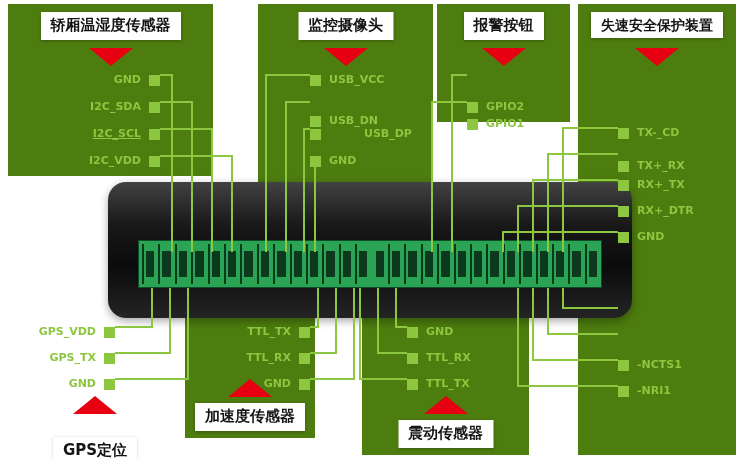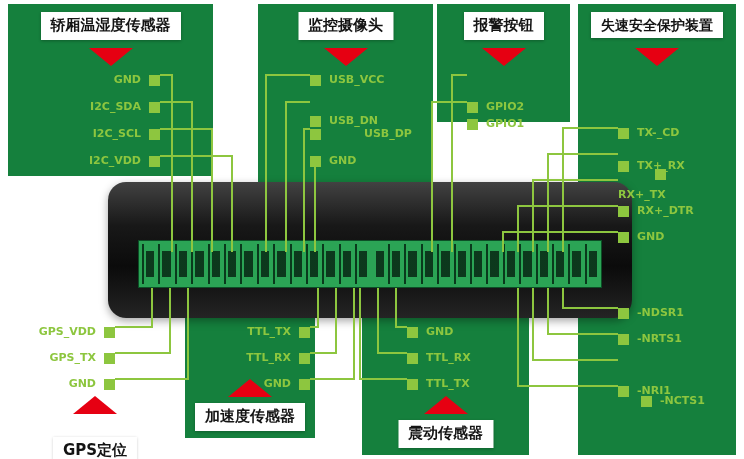--- a/index.html
+++ b/index.html
@@ -1,18 +1,18 @@
 <!DOCTYPE html>
 <html><head>
 <meta charset="utf-8">
 <style>
   html,body{margin:0;padding:0;background:#fff;}
   #canvas{position:relative;width:744px;height:459px;background:#fff;overflow:hidden;
           font-family:"DejaVu Sans","Liberation Sans",sans-serif;}
-  .panel{position:absolute;background:#15803d;z-index:2;}
+  .panel{position:absolute;background:#4d7c0f;z-index:2;}
   .section{position:absolute;z-index:2;}
   .title-box{position:absolute;left:50%;transform:translateX(-50%);background:#fff;
              padding:3px 10px;font-weight:bold;font-size:15px;line-height:1.45;color:#141414;
              white-space:nowrap;box-shadow:0 1px 3px rgba(0,0,0,.28);z-index:6;}
   .arrow-down{position:absolute;left:50%;transform:translateX(-50%);width:0;height:0;
               border-left:22px solid transparent;border-right:22px solid transparent;
               border-top:18px solid #e60012;z-index:6;}
   .arrow-up{position:absolute;left:50%;transform:translateX(-50%);width:0;height:0;
             border-left:22px solid transparent;border-right:22px solid transparent;
             border-bottom:18px solid #e60012;z-index:6;}
@@ -124,21 +124,21 @@
   </svg>
 
   <div class="row right" style="left:12px;top:64px;width:148px;">
       <span>GND</span>
       <span class="sq"></span>
     </div>
   <div class="row right" style="left:12px;top:91px;width:148px;">
       <span>I2C_SDA</span>
       <span class="sq"></span>
     </div>
-  <div class="row right" style="left:12px;top:118px;width:148px;">
+  <div class="row right" style="left:12px;top:118px;width:148px;text-decoration:underline;">
       <span>I2C_SCL</span>
       <span class="sq"></span>
     </div>
   <div class="row right" style="left:12px;top:145px;width:148px;">
       <span>I2C_VDD</span>
       <span class="sq"></span>
     </div>
 
   <div class="row" style="left:310px;top:64px;">
       <span class="sq"></span>
@@ -167,42 +167,34 @@
     </div>
 
   <div class="row" style="left:618px;top:117px;">
       <span class="sq"></span>
       <span>TX-_CD</span>
     </div>
   <div class="row" style="left:618px;top:150px;">
       <span class="sq"></span>
       <span>TX+_RX</span>
     </div>
-  <div class="row" style="left:618px;top:169px;flex-direction:column;">
+  <div class="row" style="left:618px;top:169px;">
       <span class="sq"></span>
       <span>RX+_TX</span>
     </div>
   <div class="row" style="left:618px;top:195px;">
       <span class="sq"></span>
       <span>RX+_DTR</span>
     </div>
   <div class="row" style="left:618px;top:221px;">
       <span class="sq"></span>
       <span>GND</span>
     </div>
 
-  <div class="row" style="left:618px;top:297px;">
-      <span class="sq"></span>
-      <span>-NDSR1</span>
-    </div>
-  <div class="row" style="left:618px;top:323px;">
-      <span class="sq"></span>
-      <span>-NRTS1</span>
-    </div>
-  <div class="row" style="left:641px;top:349px;margin-top:36px;">
+  <div class="row" style="left:618px;top:349px;">
       <span class="sq"></span>
       <span>-NCTS1</span>
     </div>
   <div class="row" style="left:618px;top:375px;">
       <span class="sq"></span>
       <span>-NRI1</span>
     </div>
 
   <div class="row right" style="left:5px;top:316px;width:110px;">
       <span>GPS_VDD</span>

